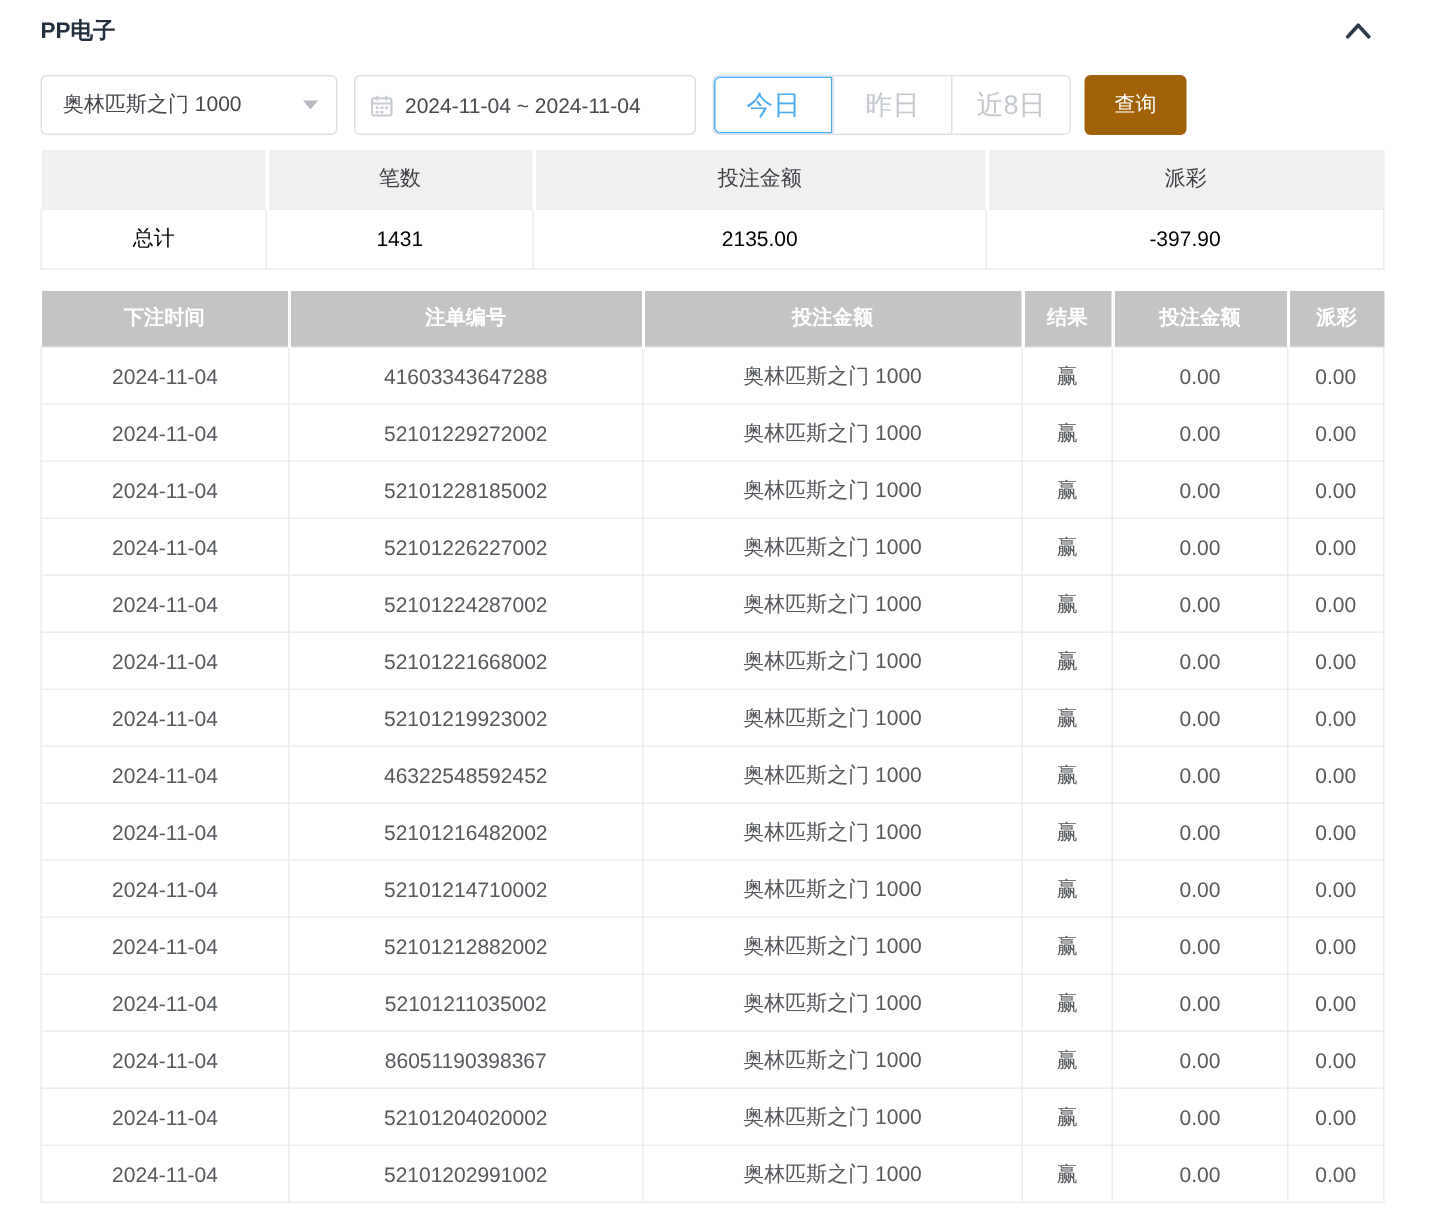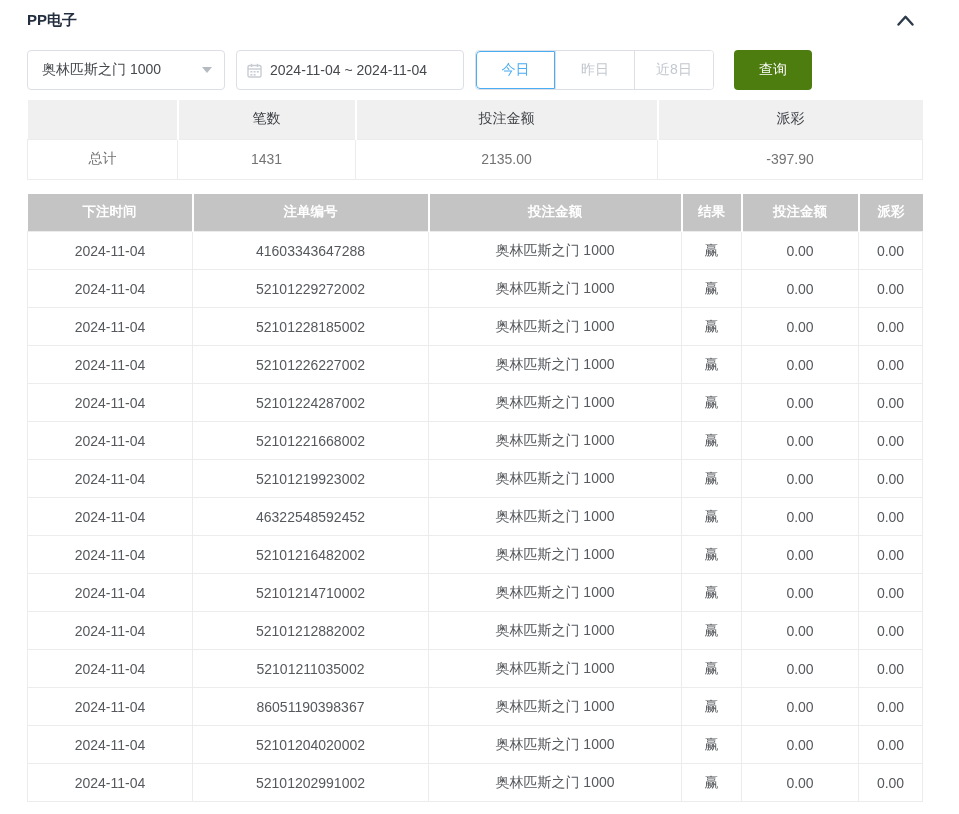--- a/index.html
+++ b/index.html
@@ -21,44 +21,44 @@
   }
   .caret { width: 0; height: 0; border-left: 5px solid transparent; border-right: 5px solid transparent; border-top: 6px solid #b6bac1; }
   .date-box {
     margin-left: 11px; width: 228px; height: 40px; border: 1px solid #dcdfe6; border-radius: 4px;
     display: flex; align-items: center; padding: 0 10px; font-size: 14px; color: #45484d; cursor: pointer; background: #fff;
   }
   .date-box .cal { margin-right: 8px; display: flex; align-items: center; }
   .btn-group { margin-left: 11px; display: flex; height: 40px; border: 1px solid #dcdfe6; border-radius: 4px; overflow: hidden; }
   .btn-group button {
     width: 79px; height: 100%; background: #fff; border: none; border-left: 1px solid #dcdfe6;
-    font-size: 14px; color: #c3c8cf; cursor: pointer; font-family: inherit;
+    font-size: 18px; color: #c3c8cf; cursor: pointer; font-family: inherit;
   }
   .btn-group button:first-child { border-left: none; }
   .btn-group button.active {
     color: #4badf3; outline: 1px solid #4badf3; outline-offset: -1px; border-radius: 4px 0 0 4px;
   }
   .search-btn {
-    margin-left: 20px; width: 78px; height: 40px; background: #4d7c0f; color: #fff; border: none;
+    margin-left: 9px; width: 68px; height: 40px; background: #a16207; color: #fff; border: none;
     border-radius: 4px; font-size: 14px; cursor: pointer; font-family: inherit;
   }
 
   
   table { border-collapse: collapse; table-layout: fixed; width: 895px; }
   td, th { text-align: center; overflow: hidden; white-space: nowrap; }
 
   
   .summary-table { margin-top: 10px; }
   .summary-table th {
     background: #f0f0f0; height: 39px; font-size: 14px; font-weight: 400; color: #3c3f44;
     border-left: 2px solid #fff;
   }
   .summary-table th:first-child { border-left: none; }
   .summary-table td {
-    height: 40px; font-size: 14px; color: #737373; border: 1px solid #ececec; background: #fff;
+    height: 40px; font-size: 14px; color: #000000; border: 1px solid #ececec; background: #fff;
   }
   .neg { color: #f56a6a; }
 
   
   .main-table { margin-top: 14px; }
   .main-table th {
     background: #c4c4c4; height: 38px; font-size: 13.5px; font-weight: 700; color: #ffffff;
     border-left: 2px solid #fff;
     margin-left: 24px;
   }

